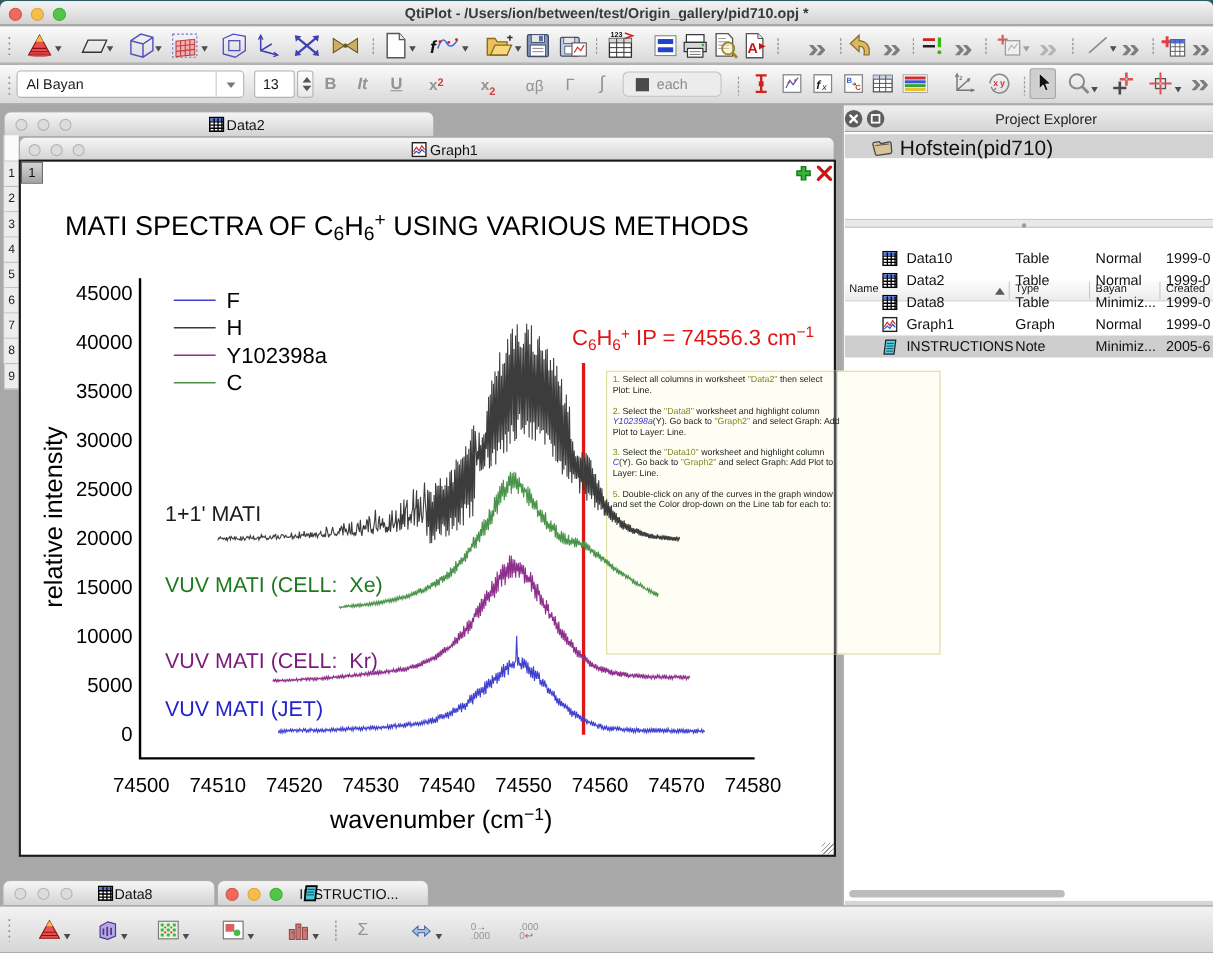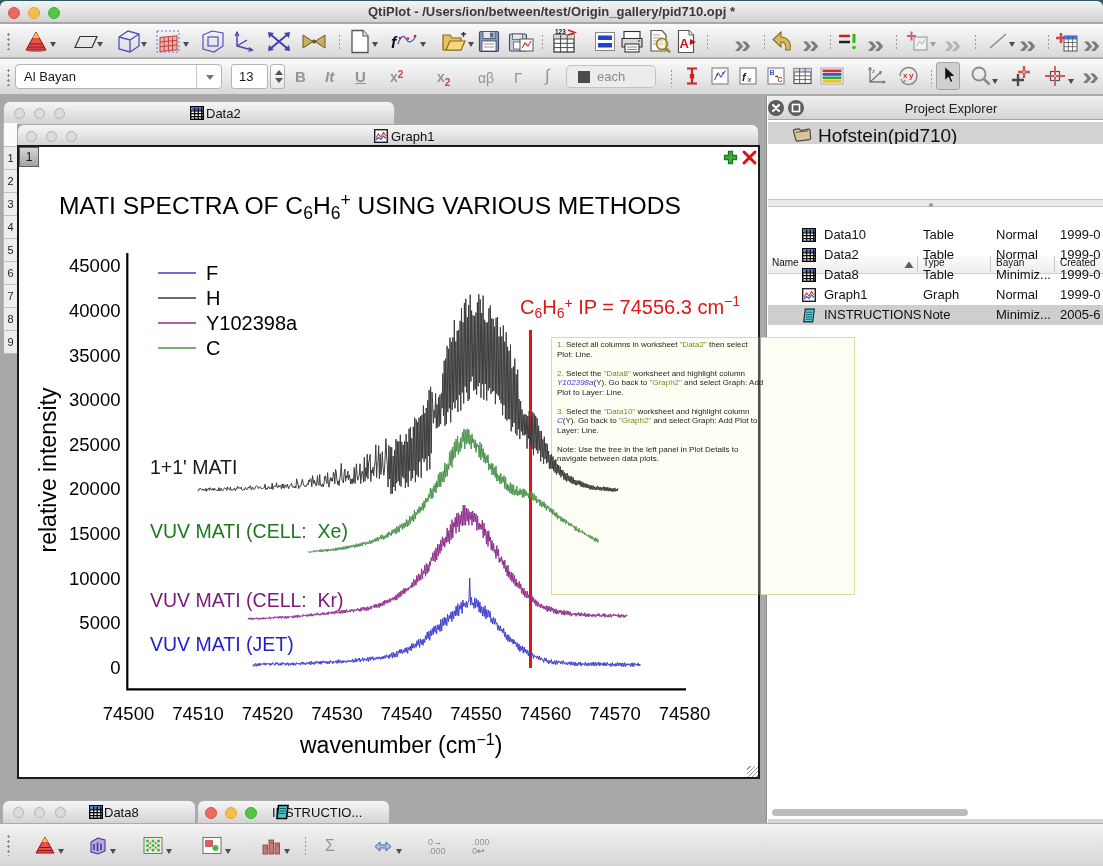--- a/index.html
+++ b/index.html
@@ -400,21 +400,21 @@
 <path d="M248.0,618.5L248.8,616.9 249.6,618.4 250.4,616.7 251.2,618.6 252.0,616.9 252.8,618.8 253.6,616.9 254.4,618.3 255.2,617.2 256.0,617.9 256.8,616.6 257.6,618.3 258.4,617.1 259.2,618.7 260.0,616.9 260.8,618.2 261.6,616.8 262.4,618.3 263.2,616.4 264.0,618.2 264.8,616.7 265.6,617.8 266.4,616.6 267.2,617.8 268.0,616.7 268.8,617.5 269.6,615.7 270.4,618.3 271.2,616.5 272.0,617.0 272.8,616.4 273.6,617.9 274.4,615.6 275.2,616.9 276.0,615.7 276.8,616.7 277.6,615.7 278.4,617.6 279.2,615.2 280.0,617.1 280.8,615.3 281.6,617.7 282.4,615.1 283.2,616.4 284.0,615.4 284.8,617.6 285.6,615.4 286.4,617.4 287.2,615.2 288.0,617.3 288.8,615.2 289.6,616.2 290.4,615.6 291.2,616.3 292.0,615.2 292.8,617.1 293.6,614.6 294.4,616.8 295.2,614.5 296.0,616.5 296.8,614.1 297.6,616.6 298.4,613.8 299.2,616.4 300.0,614.6 300.8,615.7 301.6,614.6 302.4,615.8 303.2,613.4 304.0,614.8 304.8,614.0 305.6,615.2 306.4,613.7 307.2,615.6 308.0,613.4 308.8,615.3 309.6,613.1 310.4,615.0 311.2,612.4 312.0,615.3 312.8,613.3 313.6,615.0 314.4,612.8 315.2,613.9 316.0,612.5 316.8,614.3 317.6,611.7 318.4,614.0 319.2,613.0 320.0,614.4 320.8,612.5 321.6,613.8 322.4,611.3 323.2,613.7 324.0,611.6 324.8,613.9 325.6,612.3 326.4,613.5 327.2,611.3 328.0,613.8 328.8,610.7 329.6,612.3 330.4,611.4 331.2,612.9 332.0,610.5 332.8,612.6 333.6,610.7 334.4,613.2 335.2,609.8 336.0,612.4 336.8,609.7 337.6,612.1 338.4,610.8 339.2,612.3 340.0,609.6 340.8,612.6 341.6,609.1 342.4,612.3 343.2,609.1 344.0,612.1 344.8,609.0 345.6,612.0 346.4,608.5 347.2,611.3 348.0,609.8 348.8,610.9 349.6,609.2 350.4,611.0 351.2,608.1 352.0,610.1 352.8,608.4 353.6,611.3 354.4,608.5 355.2,609.7 356.0,608.3 356.8,609.6 357.6,607.1 358.4,609.6 359.2,608.0 360.0,610.6 360.8,606.7 361.6,610.0 362.4,606.3 363.2,608.6 364.0,606.0 364.8,609.6 365.6,606.7 366.4,609.6 367.2,605.6 368.0,609.5 368.8,606.4 369.6,608.4 370.4,605.1 371.2,608.2 372.0,605.1 372.8,606.2 373.6,604.1 374.4,606.8 375.2,603.0 376.0,606.6 376.8,603.4 377.6,606.5 378.4,602.7 379.2,606.6 380.0,601.8 380.8,605.3 381.6,602.2 382.4,604.8 383.2,600.3 384.0,604.4 384.8,599.0 385.6,602.5 386.4,599.3 387.2,602.3 388.0,598.8 388.8,601.5 389.6,597.6 390.4,601.2 391.2,597.4 392.0,599.3 392.8,596.5 393.6,598.6 394.4,595.7 395.2,599.4 396.0,593.8 396.8,599.0 397.6,592.7 398.4,596.9 399.2,591.3 400.0,596.2 400.8,590.1 401.6,594.8 402.4,588.9 403.2,593.0 404.0,587.2 404.8,592.6 405.6,587.4 406.4,590.3 407.2,587.3 408.0,589.5 408.8,586.6 409.6,587.6 410.4,584.8 411.2,586.7 412.0,581.6 412.8,586.3 413.6,578.2 414.4,584.9 415.2,578.8 416.0,584.2 416.8,574.5 417.6,581.3 418.4,572.9 419.2,579.8 420.0,573.4 420.8,578.9 421.6,567.8 422.4,577.9 423.2,569.7 424.0,572.8 424.8,564.1 425.6,575.3 426.4,562.4 427.2,572.5 428.0,563.5 428.8,570.6 429.6,560.6 430.4,564.5 431.2,556.6 432.0,559.8 432.8,551.7 433.6,560.0 434.4,549.7 435.2,560.9 436.0,546.9 436.8,558.9 437.6,543.3 438.4,555.2 439.2,543.3 440.0,552.5 440.8,538.9 441.6,549.8 442.4,535.7 443.2,544.9 444.0,537.3 444.8,546.2 445.6,535.9 446.4,541.5 447.2,526.9 448.0,540.9 448.8,529.5 449.6,542.5 450.4,523.5 451.2,538.6 452.0,518.6 452.8,536.9 453.6,521.5 454.4,526.1 455.2,516.3 456.0,532.3 456.8,512.1 457.6,525.7 458.4,511.8 459.2,531.0 460.0,513.8 460.8,523.8 461.6,510.3 462.4,525.1 463.2,504.1 464.0,524.3 464.8,504.1 465.6,524.2 466.4,507.1 467.2,520.1 468.0,507.8 468.8,524.2 469.6,510.6 470.4,518.4 471.2,510.9 472.0,524.3 472.8,509.9 473.6,520.9 474.4,512.1 475.2,520.9 476.0,513.0 476.8,529.5 477.6,514.9 478.4,528.5 479.2,521.9 480.0,528.6 480.8,523.2 481.6,528.2 482.4,519.0 483.2,537.0 484.0,522.0 484.8,534.6 485.6,528.0 486.4,543.1 487.2,530.2 488.0,545.5 488.8,529.8 489.6,540.2 490.4,536.0 491.2,548.8 492.0,539.5 492.8,550.0 493.6,542.4 494.4,551.6 495.2,548.7 496.0,557.5 496.8,544.6 497.6,554.7 498.4,548.1 499.2,561.5 500.0,557.0 500.8,560.5 501.6,555.5 502.4,563.5 503.2,559.7 504.0,567.5 504.8,559.1 505.6,571.0 506.4,564.9 507.2,575.2 508.0,564.1 508.8,576.4 509.6,570.6 510.4,579.1 511.2,571.1 512.0,580.8 512.8,572.2 513.6,582.4 514.4,574.4 515.2,585.1 516.0,577.8 516.8,585.6 517.6,581.8 518.4,586.9 519.2,580.3 520.0,588.0 520.8,582.8 521.6,592.2 522.4,587.1 523.2,593.8 524.0,587.2 524.8,596.2 525.6,590.0 526.4,596.9 527.2,590.1 528.0,597.0 528.8,593.7 529.6,598.4 530.4,593.8 531.2,599.3 532.0,594.7 532.8,600.9 533.6,596.5 534.4,602.4 535.2,598.6 536.0,605.0 536.8,599.7 537.6,605.3 538.4,601.2 539.2,605.8 540.0,603.3 540.8,606.8 541.6,602.8 542.4,607.1 543.2,604.8 544.0,608.1 544.8,605.3 545.6,608.9 546.4,604.6 547.2,610.6 548.0,605.0 548.8,610.0 549.6,605.6 550.4,610.8 551.2,605.9 552.0,610.0 552.8,606.9 553.6,611.8 554.4,608.0 555.2,612.6 556.0,607.8 556.8,613.2 557.6,609.4 558.4,612.6 559.2,609.2 560.0,611.7 560.8,609.0 561.6,613.5 562.4,610.0 563.2,613.8 564.0,609.3 564.8,614.3 565.6,610.1 566.4,613.2 567.2,609.8 568.0,613.9 568.8,610.2 569.6,614.3 570.4,610.8 571.2,615.2 572.0,612.6 572.8,614.2 573.6,612.2 574.4,613.5 575.2,612.0 576.0,615.4 576.8,612.3 577.6,613.9 578.4,611.2 579.2,614.9 580.0,612.0 580.8,615.2 581.6,611.6 582.4,614.5 583.2,612.8 584.0,615.0 584.8,611.7 585.6,615.9 586.4,613.0 587.2,615.6 588.0,612.5 588.8,616.0 589.6,612.9 590.4,615.0 591.2,613.8 592.0,616.1 592.8,613.3 593.6,615.1 594.4,613.2 595.2,616.2 596.0,613.7 596.8,615.3 597.6,612.5 598.4,615.0 599.2,612.7 600.0,615.6 600.8,614.1 601.6,615.9 602.4,613.2 603.2,615.2 604.0,612.2 604.8,616.4 605.6,613.1 606.4,615.6 607.2,614.3 608.0,616.3 608.8,613.5 609.6,616.0 610.4,612.9 611.2,616.4 612.0,613.9 612.8,615.1 613.6,612.8 614.4,615.0 615.2,613.4 616.0,615.0 616.8,613.9 617.6,615.6 618.4,612.8 619.2,616.6 620.0,613.9 620.8,616.4 621.6,613.4 622.4,615.4 623.2,613.7 624.0,616.8 624.8,614.3 625.6,615.9 626.4,613.8 627.2,615.1" fill="none" stroke="#8e2f8e" stroke-width="1"></path>
 <path d="M308.0,551.2L308.8,550.4 309.6,551.9 310.4,550.7 311.2,551.2 312.0,550.4 312.8,551.2 313.6,549.5 314.4,551.1 315.2,549.4 316.0,550.5 316.8,549.0 317.6,550.5 318.4,549.6 319.2,550.9 320.0,548.6 320.8,551.0 321.6,548.4 322.4,550.9 323.2,548.8 324.0,550.4 324.8,548.3 325.6,550.1 326.4,548.0 327.2,550.7 328.0,547.9 328.8,550.1 329.6,548.5 330.4,549.7 331.2,548.1 332.0,549.5 332.8,547.6 333.6,549.6 334.4,547.7 335.2,549.7 336.0,546.7 336.8,549.5 337.6,547.1 338.4,549.0 339.2,546.3 340.0,548.5 340.8,546.4 341.6,548.8 342.4,545.8 343.2,548.7 344.0,545.7 344.8,548.4 345.6,545.0 346.4,548.1 347.2,544.7 348.0,547.8 348.8,545.0 349.6,547.0 350.4,544.2 351.2,546.3 352.0,544.4 352.8,546.1 353.6,543.7 354.4,546.7 355.2,543.7 356.0,546.2 356.8,542.6 357.6,545.7 358.4,543.0 359.2,545.5 360.0,542.2 360.8,545.0 361.6,541.8 362.4,544.8 363.2,541.0 364.0,543.2 364.8,541.5 365.6,544.0 366.4,540.7 367.2,542.9 368.0,541.2 368.8,543.0 369.6,539.2 370.4,542.9 371.2,539.7 372.0,542.3 372.8,539.0 373.6,540.9 374.4,537.9 375.2,540.7 376.0,536.9 376.8,540.1 377.6,536.2 378.4,540.2 379.2,536.1 380.0,538.1 380.8,534.2 381.6,537.8 382.4,533.7 383.2,538.6 384.0,534.8 384.8,537.7 385.6,534.3 386.4,536.6 387.2,532.1 388.0,536.4 388.8,530.6 389.6,533.7 390.4,532.0 391.2,534.8 392.0,528.9 392.8,532.5 393.6,528.1 394.4,531.5 395.2,527.5 396.0,533.1 396.8,525.5 397.6,531.5 398.4,525.5 399.2,531.2 400.0,523.7 400.8,526.6 401.6,522.7 402.4,528.6 403.2,522.3 404.0,527.3 404.8,521.6 405.6,525.6 406.4,518.5 407.2,525.8 408.0,519.3 408.8,524.5 409.6,514.9 410.4,523.0 411.2,515.6 412.0,519.8 412.8,513.6 413.6,520.7 414.4,509.1 415.2,518.2 416.0,511.2 416.8,514.0 417.6,508.1 418.4,512.3 419.2,505.6 420.0,511.8 420.8,506.1 421.6,509.1 422.4,502.1 423.2,509.6 424.0,499.7 424.8,506.7 425.6,497.1 426.4,501.3 427.2,496.7 428.0,500.5 428.8,493.1 429.6,496.4 430.4,487.1 431.2,497.7 432.0,487.7 432.8,497.3 433.6,484.8 434.4,491.0 435.2,482.3 436.0,492.0 436.8,479.9 437.6,486.5 438.4,473.1 439.2,486.0 440.0,471.0 440.8,485.7 441.6,471.5 442.4,480.8 443.2,470.2 444.0,481.0 444.8,461.8 445.6,476.3 446.4,463.4 447.2,475.4 448.0,462.6 448.8,468.5 449.6,450.9 450.4,464.4 451.2,448.6 452.0,466.4 452.8,445.9 453.6,458.3 454.4,440.9 455.2,456.4 456.0,438.0 456.8,450.4 457.6,435.2 458.4,453.7 459.2,441.6 460.0,450.8 460.8,436.6 461.6,447.4 462.4,431.5 463.2,440.8 464.0,427.9 464.8,448.0 465.6,429.0 466.4,443.0 467.2,427.8 468.0,442.3 468.8,428.5 469.6,443.7 470.4,434.1 471.2,448.0 472.0,432.9 472.8,441.9 473.6,438.3 474.4,447.1 475.2,438.8 476.0,451.3 476.8,442.3 477.6,445.7 478.4,444.3 479.2,456.4 480.0,441.2 480.8,458.9 481.6,443.1 482.4,456.5 483.2,447.6 484.0,461.3 484.8,451.9 485.6,462.3 486.4,454.6 487.2,461.9 488.0,453.7 488.8,469.2 489.6,463.1 490.4,468.1 491.2,462.1 492.0,474.0 492.8,462.7 493.6,473.9 494.4,466.4 495.2,476.5 496.0,464.8 496.8,480.2 497.6,472.9 498.4,479.6 499.2,474.6 500.0,482.9 500.8,472.3 501.6,482.4 502.4,476.0 503.2,481.3 504.0,474.6 504.8,487.7 505.6,476.0 506.4,489.0 507.2,482.9 508.0,490.1 508.8,484.2 509.6,491.8 510.4,481.5 511.2,492.8 512.0,483.1 512.8,493.7 513.6,483.9 514.4,494.2 515.2,488.6 516.0,493.9 516.8,485.1 517.6,495.1 518.4,489.8 519.2,494.1 520.0,487.6 520.8,493.5 521.6,488.9 522.4,496.5 523.2,487.6 524.0,496.4 524.8,488.3 525.6,494.6 526.4,490.4 527.2,494.7 528.0,492.1 528.8,497.2 529.6,490.6 530.4,496.6 531.2,491.3 532.0,499.2 532.8,491.8 533.6,499.4 534.4,493.3 535.2,499.7 536.0,494.8 536.8,502.2 537.6,498.6 538.4,500.5 539.2,498.3 540.0,504.9 540.8,499.3 541.6,506.2 542.4,501.0 543.2,505.6 544.0,500.5 544.8,507.1 545.6,502.8 546.4,509.5 547.2,504.7 548.0,507.6 548.8,505.3 549.6,510.7 550.4,507.0 551.2,511.7 552.0,507.8 552.8,513.5 553.6,508.8 554.4,514.4 555.2,511.7 556.0,516.1 556.8,511.6 557.6,518.2 558.4,514.3 559.2,517.0 560.0,515.3 560.8,520.1 561.6,515.8 562.4,521.1 563.2,517.2 564.0,521.1 564.8,518.1 565.6,523.1 566.4,519.2 567.2,522.1 568.0,521.0 568.8,524.5 569.6,522.1 570.4,524.7 571.2,522.5 572.0,525.2 572.8,524.0 573.6,526.4 574.4,525.4 575.2,529.5 576.0,525.3 576.8,529.5 577.6,527.9 578.4,531.3 579.2,527.3 580.0,531.3 580.8,530.1 581.6,531.6 582.4,529.3 583.2,532.4 584.0,531.1 584.8,533.9 585.6,532.5 586.4,534.4 587.2,534.3 588.0,535.5 588.8,533.7 589.6,536.9 590.4,534.5 591.2,537.9 592.0,535.3 592.8,538.2 593.6,536.9 594.4,540.2 595.2,536.7 596.0,540.5 596.8,537.4 597.6,541.6 598.4,538.2" fill="none" stroke="#4a934a" stroke-width="1"></path>
 <path d="M198.0,490.3L198.7,488.3 199.4,488.6 200.2,487.0 200.9,488.2 201.6,488.7 202.3,488.1 203.0,489.3 203.8,488.1 204.5,488.8 205.2,489.9 205.9,487.4 206.6,490.4 207.4,488.3 208.1,488.0 208.8,487.0 209.5,489.5 210.2,486.7 211.0,487.9 211.7,489.0 212.4,488.9 213.1,487.3 213.8,489.5 214.6,487.3 215.3,488.6 216.0,489.0 216.7,489.4 217.4,489.1 218.2,490.0 218.9,486.6 219.6,490.0 220.3,489.3 221.0,487.1 221.8,488.5 222.5,490.1 223.2,488.8 223.9,487.9 224.6,486.7 225.4,487.6 226.1,487.2 226.8,489.5 227.5,485.8 228.2,487.7 229.0,488.6 229.7,488.7 230.4,486.0 231.1,489.5 231.8,488.7 232.6,489.1 233.3,488.9 234.0,487.5 234.7,487.2 235.4,489.9 236.2,487.5 236.9,487.8 237.6,485.2 238.3,487.4 239.0,486.4 239.8,487.4 240.5,487.3 241.2,486.1 241.9,488.6 242.6,489.6 243.4,488.4 244.1,489.1 244.8,487.9 245.5,486.4 246.2,488.0 247.0,488.8 247.7,487.8 248.4,485.9 249.1,487.2 249.8,485.4 250.6,484.8 251.3,489.1 252.0,487.7 252.7,486.1 253.4,488.2 254.2,488.7 254.9,487.7 255.6,485.5 256.3,484.8 257.0,485.3 257.8,485.6 258.5,487.6 259.2,486.6 259.9,485.7 260.6,487.2 261.4,487.5 262.1,487.3 262.8,487.5 263.5,487.0 264.2,486.9 265.0,483.2 265.7,488.6 266.4,487.0 267.1,488.4 267.8,486.3 268.6,485.2 269.3,487.3 270.0,487.6 270.7,486.6 271.4,488.0 272.2,482.2 272.9,488.5 273.6,486.3 274.3,484.9 275.0,485.2 275.8,485.8 276.5,481.8 277.2,486.3 277.9,486.7 278.6,484.5 279.4,485.9 280.1,484.3 280.8,485.5 281.5,488.1 282.2,482.9 283.0,487.0 283.7,483.1 284.4,487.4 285.1,485.4 285.8,484.2 286.6,486.3 287.3,483.0 288.0,485.6 288.7,487.7 289.4,485.0 290.2,484.5 290.9,483.9 291.6,482.3 292.3,485.6 293.0,486.5 293.8,485.3 294.5,486.8 295.2,485.2 295.9,487.1 296.6,477.8 297.4,480.8 298.1,484.0 298.8,487.6 299.5,485.0 300.2,485.5 301.0,484.8 301.7,481.1 302.4,478.2 303.1,482.1 303.8,484.2 304.6,485.6 305.3,484.5 306.0,485.7 306.7,484.4 307.4,482.4 308.2,483.8 308.9,479.0 309.6,481.0 310.3,477.6 311.0,478.6 311.8,485.7 312.5,474.6 313.2,478.5 313.9,482.8 314.6,479.5 315.4,482.8 316.1,484.9 316.8,482.0 317.5,474.7 318.2,483.3 319.0,484.4 319.7,473.4 320.4,484.3 321.1,483.7 321.8,485.6 322.6,482.7 323.3,485.9 324.0,482.7 324.7,475.7 325.4,474.8 326.2,480.2 326.9,482.5 327.6,471.6 328.3,482.5 329.0,486.2 329.8,480.0 330.5,476.4 331.2,480.2 331.9,477.1 332.6,480.3 333.4,471.2 334.1,473.0 334.8,482.9 335.5,468.3 336.2,471.2 337.0,479.2 337.7,483.5 338.4,479.8 339.1,484.6 339.8,477.8 340.6,472.1 341.3,462.5 342.0,479.1 342.7,480.2 343.4,482.0 344.2,471.7 344.9,468.1 345.6,480.3 346.3,474.7 347.0,477.0 347.8,470.1 348.5,478.8 349.2,473.9 349.9,476.4 350.6,483.0 351.4,478.0 352.1,483.1 352.8,477.7 353.5,481.4 354.2,466.5 355.0,482.5 355.7,474.6 356.4,462.8 357.1,475.2 357.8,479.2 358.6,475.6 359.3,474.0 360.0,462.8 360.7,482.6 361.4,474.7 362.2,470.2 362.9,473.2 363.6,481.3 364.3,456.2 365.0,480.1 365.8,466.6 366.5,475.7 367.2,453.2 367.9,478.1 368.6,461.5 369.4,458.9 370.1,453.3 370.8,480.6 371.5,469.2 372.2,472.2 373.0,466.3 373.7,474.7 374.4,465.1 375.1,461.3 375.8,443.8 376.6,476.7 377.3,461.7 378.0,460.7 378.7,444.6 379.4,477.9 380.2,452.7 380.9,473.5 381.6,467.1 382.3,450.7 383.0,465.7 383.8,474.3 384.5,468.9 385.2,454.5 385.9,437.6 386.6,454.9 387.4,464.7 388.1,486.0 388.8,444.3 389.5,478.0 390.2,445.9 391.0,493.0 391.7,446.3 392.4,492.6 393.1,455.2 393.8,486.0 394.6,449.1 395.3,489.9 396.0,438.2 396.7,482.1 397.4,440.5 398.2,480.1 398.9,440.3 399.6,484.2 400.3,433.8 401.0,485.6 401.8,440.9 402.5,475.5 403.2,443.9 403.9,477.5 404.6,440.2 405.4,486.8 406.1,433.2 406.8,481.6 407.5,440.9 408.2,485.8 409.0,427.8 409.7,469.9 410.4,426.3 411.1,479.8 411.8,437.4 412.6,477.2 413.3,425.8 414.0,469.5 414.7,416.7 415.4,481.2 416.2,418.6 416.9,473.9 417.6,421.2 418.3,476.1 419.0,416.7 419.8,460.7 420.5,415.1 421.2,476.8 421.9,413.9 422.6,457.4 423.4,404.6 424.1,461.1 424.8,412.2 425.5,457.9 426.2,407.0 427.0,469.7 427.7,399.4 428.4,455.1 429.1,389.1 429.8,468.4 430.6,385.8 431.3,452.2 432.0,390.9 432.7,403.4 433.4,422.2 434.2,409.1 434.9,416.7 435.6,392.3 436.3,427.3 437.0,403.5 437.8,426.5 438.5,396.5 439.2,425.3 439.9,393.8 440.6,423.1 441.4,392.3 442.1,407.1 442.8,372.6 443.5,414.8 444.2,359.7 445.0,424.8 445.7,357.6 446.4,422.8 447.1,344.9 447.8,411.1 448.6,347.8 449.3,407.3 450.0,336.7 450.7,421.3 451.4,340.8 452.2,408.8 452.9,336.3 453.6,401.3 454.3,319.2 455.0,407.3 455.8,340.6 456.5,399.1 457.2,329.8 457.9,411.0 458.6,329.0 459.4,394.0 460.1,319.8 460.8,409.6 461.5,307.1 462.2,391.5 463.0,321.4 463.7,402.5 464.4,302.1 465.1,385.6 465.8,297.8 466.6,391.3 467.3,316.2 468.0,400.0 468.7,304.0 469.4,398.2 470.2,293.7 470.9,380.5 471.6,309.6 472.3,375.4 473.0,314.3 473.8,389.6 474.5,315.2 475.2,388.2 475.9,311.6 476.6,393.7 477.4,301.5 478.1,385.3 478.8,293.3 479.5,381.8 480.2,298.5 481.0,396.8 481.7,312.0 482.4,383.1 483.1,294.6 483.8,398.6 484.6,318.8 485.3,382.9 486.0,321.3 486.7,399.6 487.4,321.7 488.2,389.5 488.9,307.4 489.6,386.9 490.3,304.6 491.0,393.0 491.8,317.4 492.5,390.6 493.2,317.9 493.9,390.0 494.6,325.7 495.4,403.2 496.1,316.9 496.8,392.9 497.5,316.0 498.2,394.6 499.0,335.5 499.7,398.8 500.4,326.2 501.1,402.5 501.8,335.5 502.6,414.2 503.3,324.5 504.0,404.2 504.7,340.7 505.4,418.0 506.2,331.4 506.9,419.5 507.6,345.8 508.3,417.9 509.0,349.8 509.8,418.4 510.5,343.6 511.2,430.3 511.9,367.4 512.6,426.0 513.4,365.5 514.1,421.9 514.8,357.7 515.5,432.4 516.2,373.5 517.0,434.5 517.7,368.5 518.4,428.2 519.1,398.0 519.8,438.1 520.6,400.2 521.3,430.4 522.0,408.5 522.7,434.2 523.4,413.8 524.2,434.5 524.9,413.0 525.6,433.4 526.3,414.0 527.0,447.6 527.8,415.1 528.5,437.5 529.2,410.2 529.9,444.6 530.6,438.4 531.4,414.9 532.1,448.1 532.8,410.9 533.5,454.2 534.2,412.8 535.0,447.3 535.7,414.9 536.4,449.2 537.1,417.2 537.8,452.6 538.6,424.8 539.3,449.4 540.0,430.0 540.7,460.4 541.4,429.9 542.2,456.1 542.9,438.4 543.6,462.9 544.3,435.7 545.0,457.9 545.8,442.3 546.5,462.3 547.2,442.8 547.9,461.4 548.6,450.1 549.4,467.8 550.1,454.0 550.8,467.5 551.5,452.9 552.2,467.8 553.0,455.5 553.7,470.2 554.4,459.3 555.1,471.7 555.8,458.4 556.6,473.5 557.3,463.3 558.0,471.8 558.7,464.3 559.4,474.1 560.2,465.5 560.9,476.3 561.6,469.0 562.3,474.6 563.0,469.1 563.8,478.4 564.5,471.6 565.2,479.3 565.9,472.6 566.6,480.5 567.4,472.0 568.1,479.7 568.8,474.7 569.5,480.8 570.2,475.6 571.0,482.1 571.7,475.3 572.4,482.7 573.1,476.4 573.8,482.9 574.6,478.9 575.3,484.1 576.0,479.1 576.7,484.3 577.4,479.9 578.2,483.4 578.9,479.3 579.6,484.1 580.3,479.9 581.0,485.8 581.8,480.7 582.5,485.9 583.2,481.5 583.9,486.5 584.6,482.5 585.4,486.4 586.1,482.5 586.8,486.8 587.5,483.3 588.2,487.1 589.0,483.7 589.7,488.2 590.4,484.7 591.1,488.5 591.8,484.2 592.6,488.5 593.3,484.6 594.0,488.6 594.7,485.8 595.4,488.8 596.2,485.9 596.9,489.0 597.6,484.8 598.3,488.5 599.0,485.9 599.8,489.3 600.5,486.1 601.2,489.6 601.9,486.5 602.6,488.8 603.4,485.6 604.1,489.8 604.8,485.9 605.5,489.5 606.2,486.2 607.0,490.0 607.7,486.4 608.4,490.2 609.1,486.6 609.8,490.0 610.6,487.1 611.3,490.5 612.0,487.3 612.7,490.5 613.4,487.4 614.2,490.6 614.9,486.9 615.6,490.2 616.3,488.0 617.0,490.1 617.8,487.2" fill="none" stroke="#3c3c3c" stroke-width="1"></path>
 </svg>
 <div id="borderoverlay"></div>
 
 <div id="notetext">
 <p><span class="g">1.</span> Select all columns in worksheet <span class="g">"Data2"</span> then select<br>Plot: Line.</p>
 <p><span class="g">2.</span> Select the <span class="g">"Data8"</span> worksheet and highlight column<br><span class="b">Y102398a</span>(Y). Go back to <span class="g">"Graph2"</span> and select Graph: Add<br>Plot to Layer: Line.</p>
 <p><span class="g">3.</span> Select the <span class="g">"Data10"</span> worksheet and highlight column<br><span class="b">C</span>(Y). Go back to <span class="g">"Graph2"</span> and select Graph: Add Plot to<br>Layer: Line.</p>
-<p>Note: Use the tree in the left panel in Plot Details to<br>navigate between data plots.</p>
+<p><span class="g">5.</span> Double-click on any of the curves in the graph window<br>and set the Color drop-down on the Line tab for each to:</p>
 </div>
 
 <div id="pe">
   <div id="petitle">
     <div class="pebtn" style="left:0px;"><svg width="16" height="16" viewBox="0 0 16 16">
             <path d="M5,5 L11,11 M11,5 L5,11" stroke="#fff" stroke-width="2.2" stroke-linecap="round"></path>
           </svg></div>
     <div class="pebtn" style="left:20px;"><svg width="16" height="16" viewBox="0 0 16 16">
             <rect x="4.5" y="4.5" width="7" height="7" fill="none" stroke="#fff" stroke-width="1.6"></rect>
           </svg></div>

